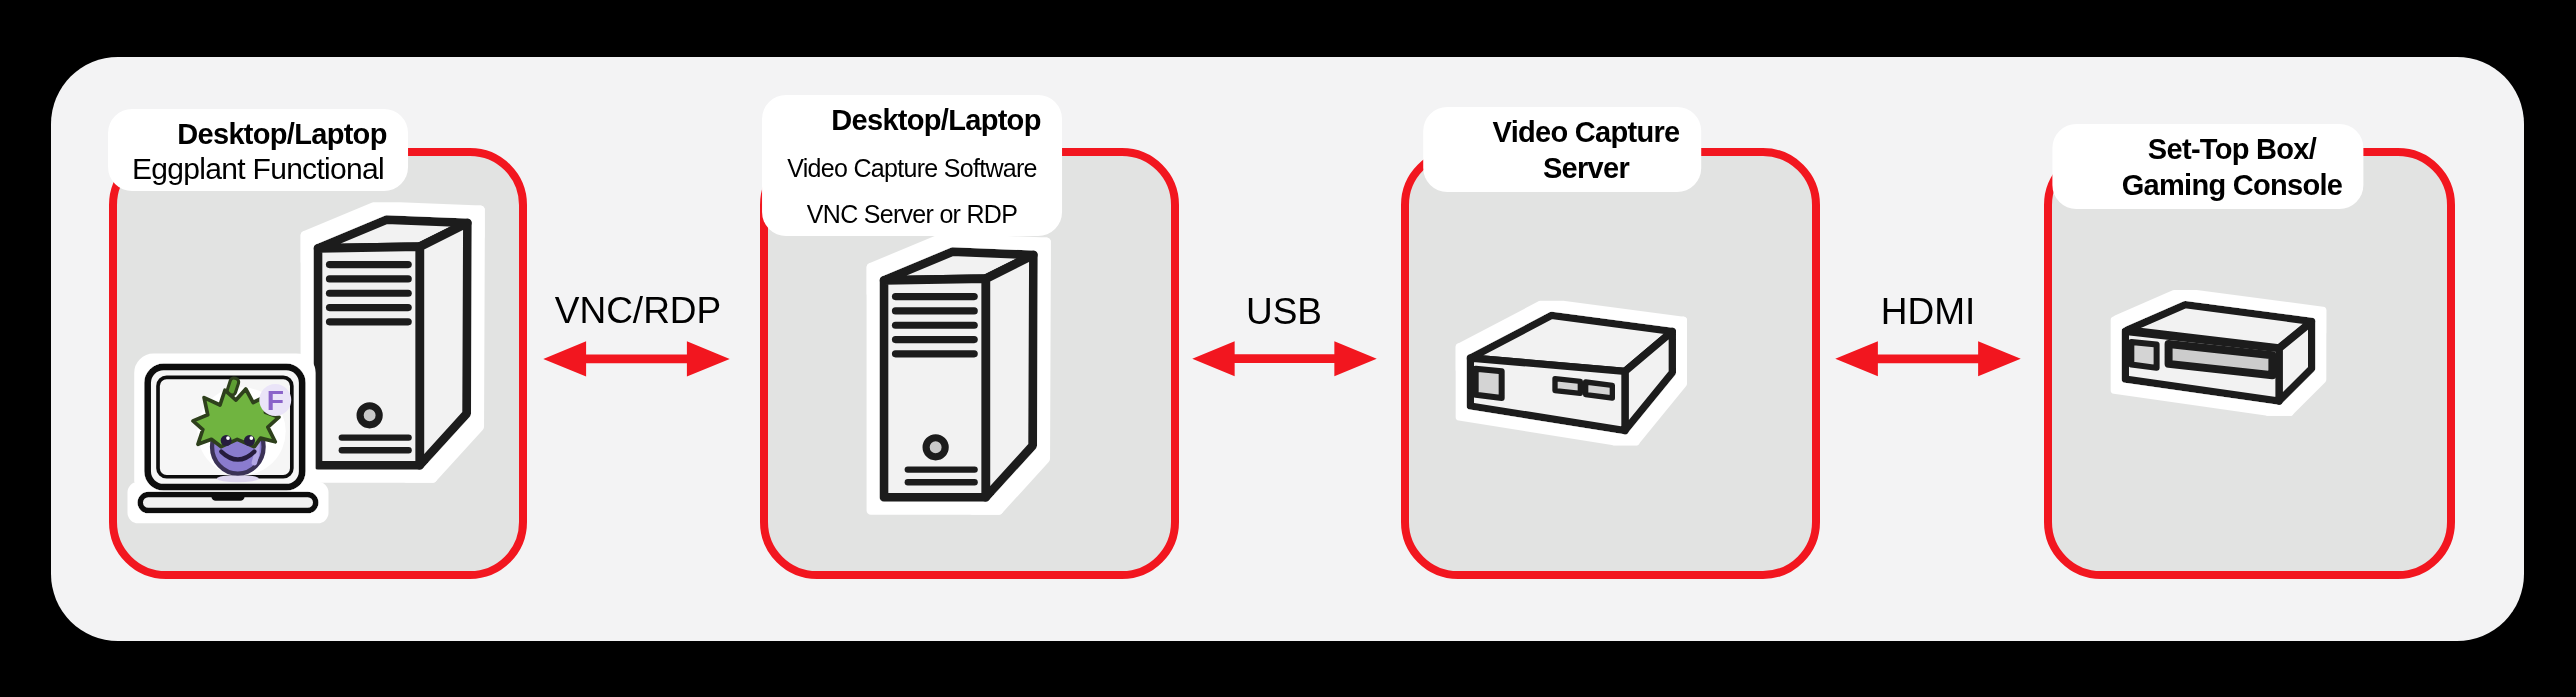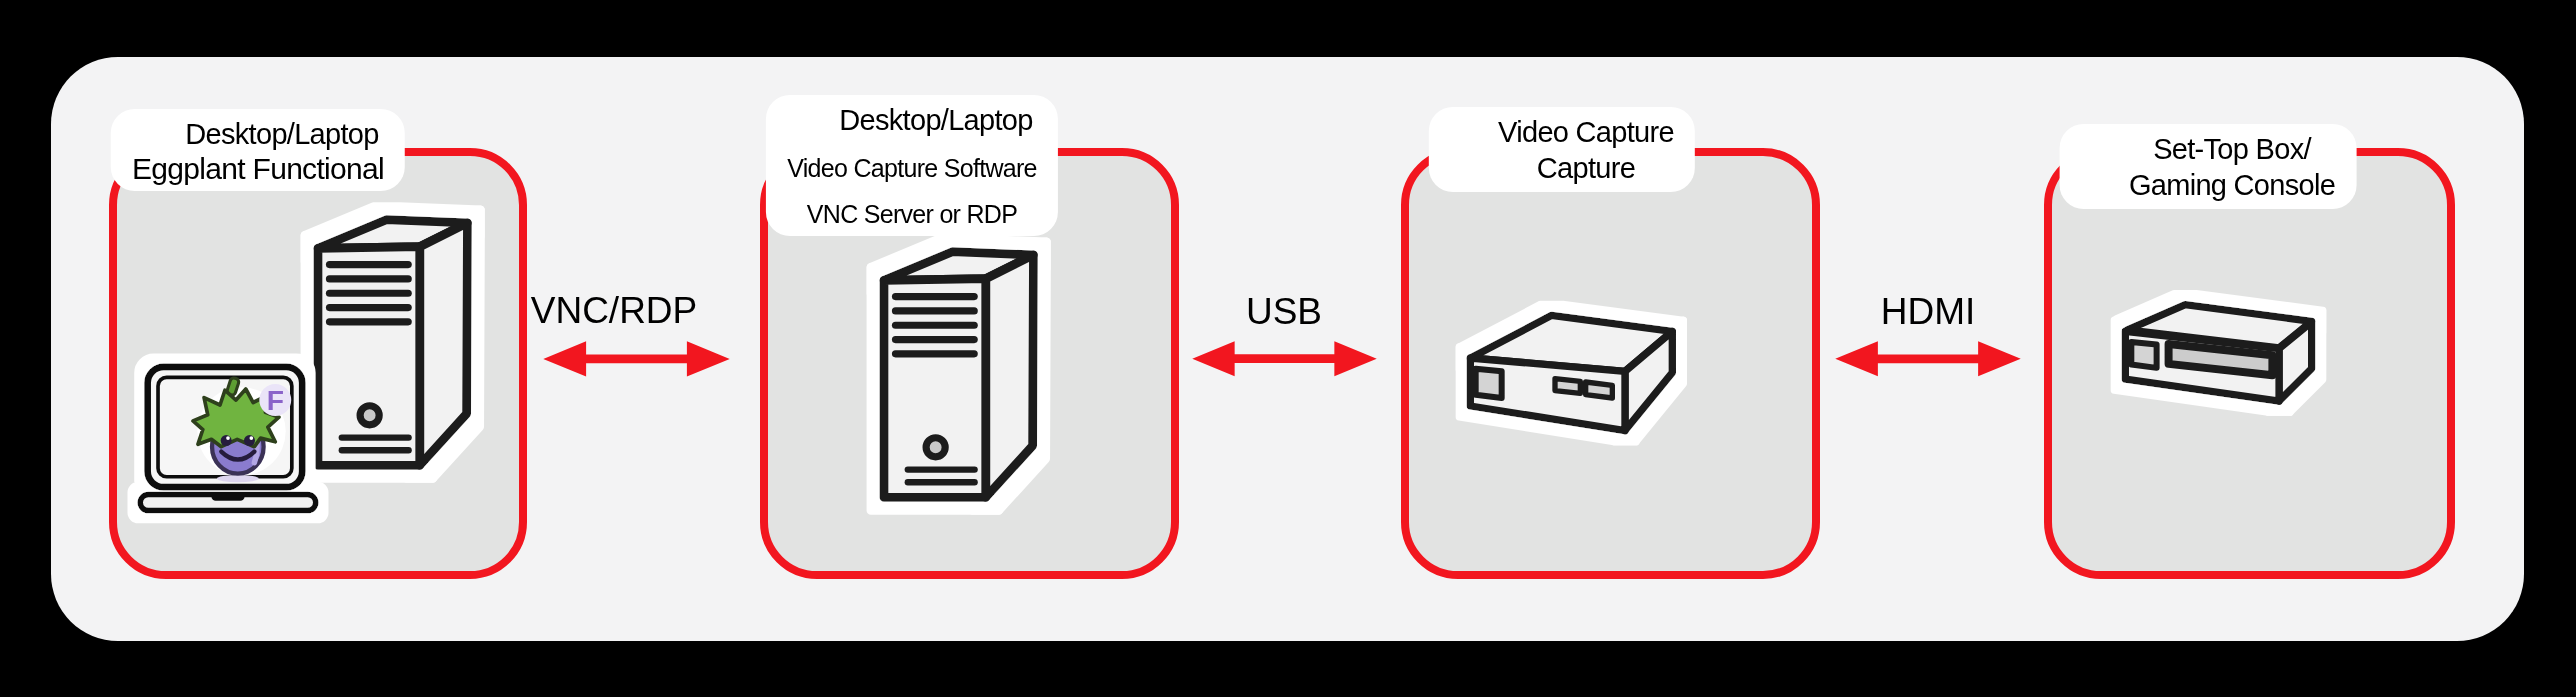--- a/index.html
+++ b/index.html
@@ -10,31 +10,31 @@
   .node{position:absolute;top:148px;height:431px;box-sizing:border-box;
         background:var(--nodebg,#e2e3e2);border:8.7px solid var(--accent,#f2161f);
         border-radius:57px;z-index:1;}
   .n1{left:109px;width:418px}
   .n2{left:760px;width:419px}
   .n3{left:1401px;width:419px}
   .n4{left:2044px;width:411px}
 
   .nlabel{position:absolute;background:#fff;border-radius:24px;padding:6.7px 21.3px;
           text-align:center;transform:translateX(-50%);z-index:6;letter-spacing:-0.7px;}
-  .nlabel .t{display:block;font-weight:normal;font-size:29px;line-height:36px;white-space:nowrap;margin-left:48px;}
+  .nlabel .t{display:block;font-weight:bold;font-size:29px;line-height:36px;white-space:nowrap;margin-left:48px;}
   .nlabel .s{display:block;font-size:30px;line-height:33px;white-space:nowrap;}
   .nlabel.l2 .s{font-size:25px;line-height:31px;margin-top:15px;}
   .l1{left:258px;top:109px}
   .l2{left:912px;top:95px}
   .l3{left:1562px;top:107px}
   .l4{left:2208px;top:124px}
 
   .clabel{position:absolute;transform:translateX(-50%);font-size:37px;line-height:39px;
           z-index:5;white-space:nowrap;}
-  .c1{left:614px;top:291px}
+  .c1{left:638px;top:291px}
   .c2{left:1284px;top:292px}
   .c3{left:1928px;top:292px}
 
   svg.arrow{position:absolute;z-index:3;overflow:visible}
   .arrow polygon{fill:var(--accent,#f2161f)}
   .a1{left:542px;top:340px;width:189px}
   .a2{left:1191px;top:340px;width:187px}
   .a3{left:1834px;top:340px;width:188px}
 
   svg.icon{position:absolute;overflow:visible;z-index:2}
@@ -172,20 +172,20 @@
     <span class="t">Desktop/Laptop</span>
     <span class="s">Eggplant Functional</span>
   </div>
   <div class="nlabel l2">
     <span class="t">Desktop/Laptop</span>
     <span class="s">Video Capture Software</span>
     <span class="s">VNC Server or RDP</span>
   </div>
   <div class="nlabel l3">
     <span class="t">Video Capture</span>
-    <span class="t">Capture</span>
+    <span class="t">Server</span>
   </div>
   <div class="nlabel l4">
     <span class="t">Set-Top Box/</span>
     <span class="t">Gaming Console</span>
   </div>
 </div>
 
 
 </body></html>

